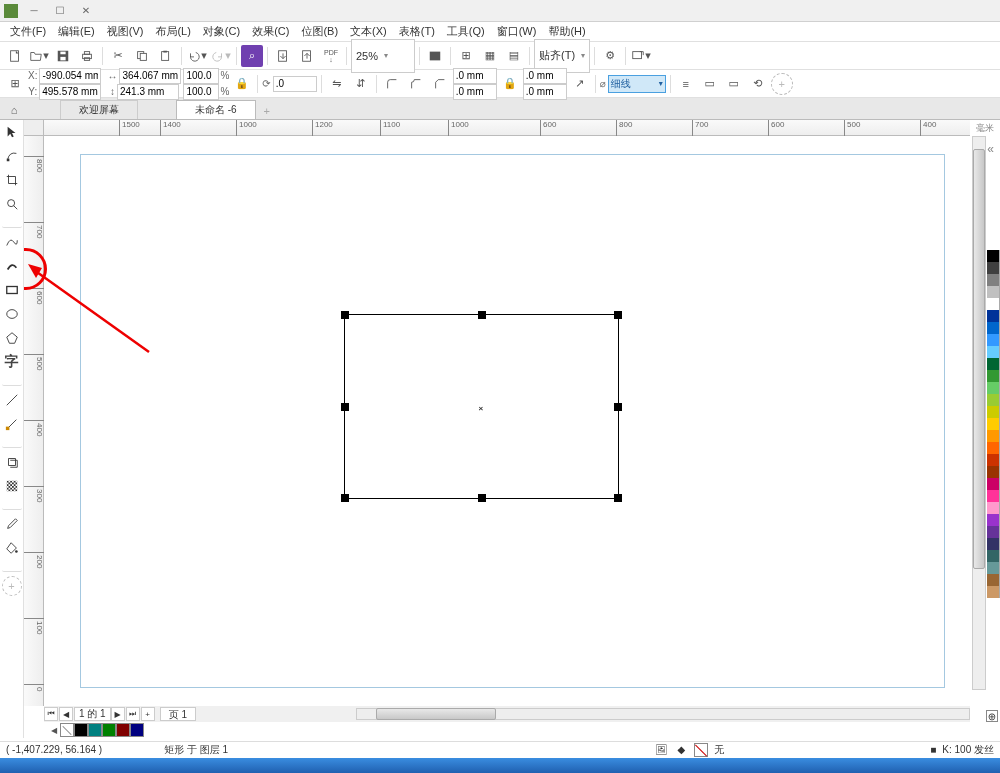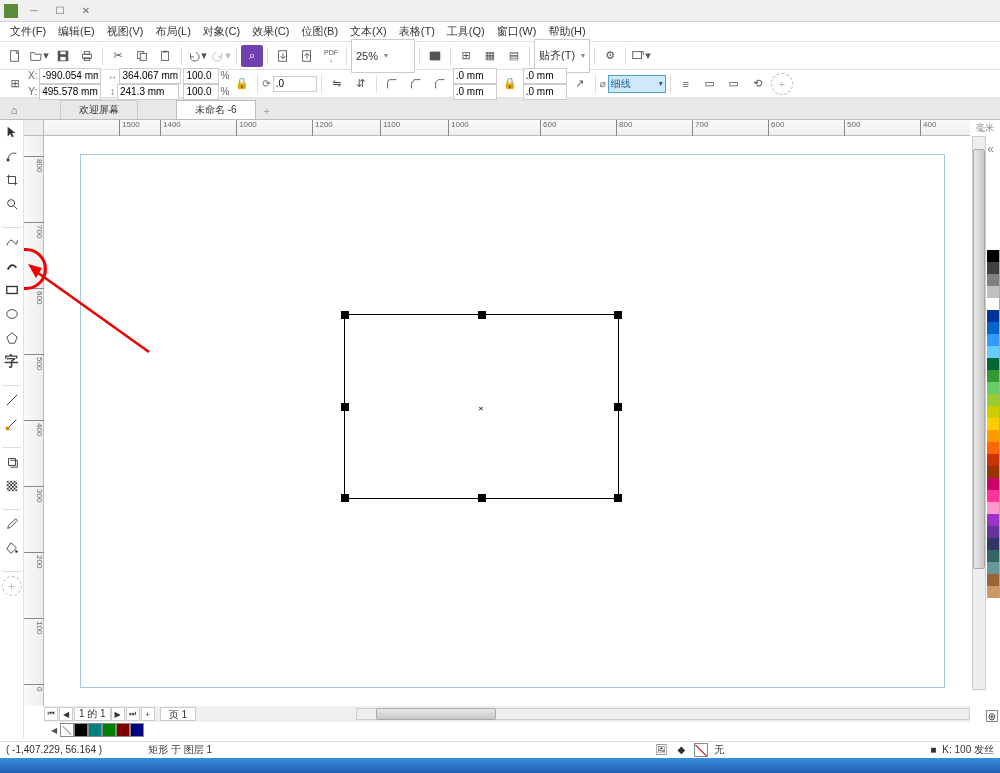--- a/index.html
+++ b/index.html
@@ -520,21 +520,21 @@
       <div class="cs-sw" style="background: rgb(51, 102, 102);"></div>
       <div class="cs-sw" style="background: rgb(102, 153, 153);"></div>
       <div class="cs-sw" style="background: rgb(153, 102, 51);"></div>
       <div class="cs-sw" style="background: rgb(204, 153, 102);"></div>
     </div>
 </div>
 
 <div class="statusbar">
   <div class="status-row">
     <span>( -1,407.229, 56.164 )</span>
-    <span style="margin-left:40px">矩形 于 图层 1</span>
+    <span style="margin-left:56px">矩形 于 图层 1</span>
     <span class="status-fill"></span>
     <span class="status-icon">🖼</span>
     <span class="status-icon">◆</span>
     <span class="no-fill-ico"></span>
     <span>无</span>
     <span style="margin-left:200px">■</span>
     <span>K: 100 发丝</span>
   </div>
   <div class="status-row" style="background:linear-gradient(#3a8de0,#2060b0);height:16px"></div>
 </div>

